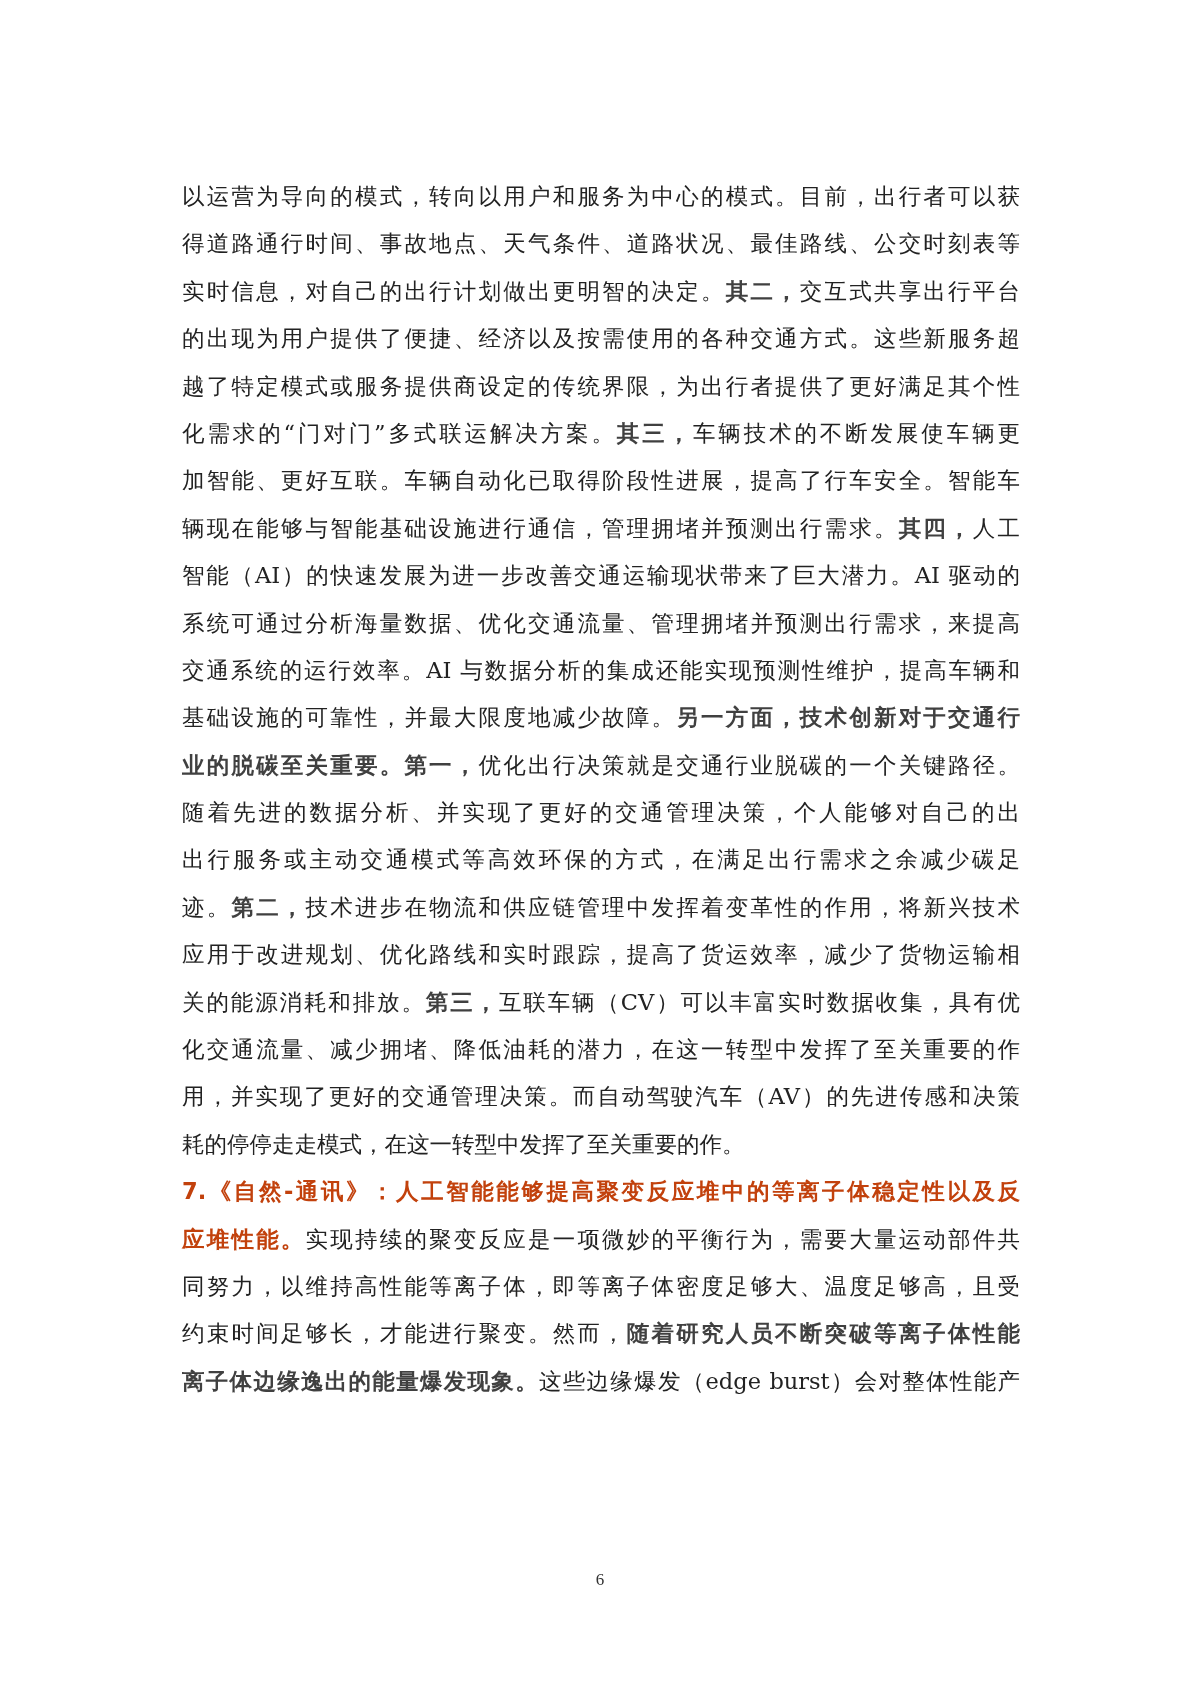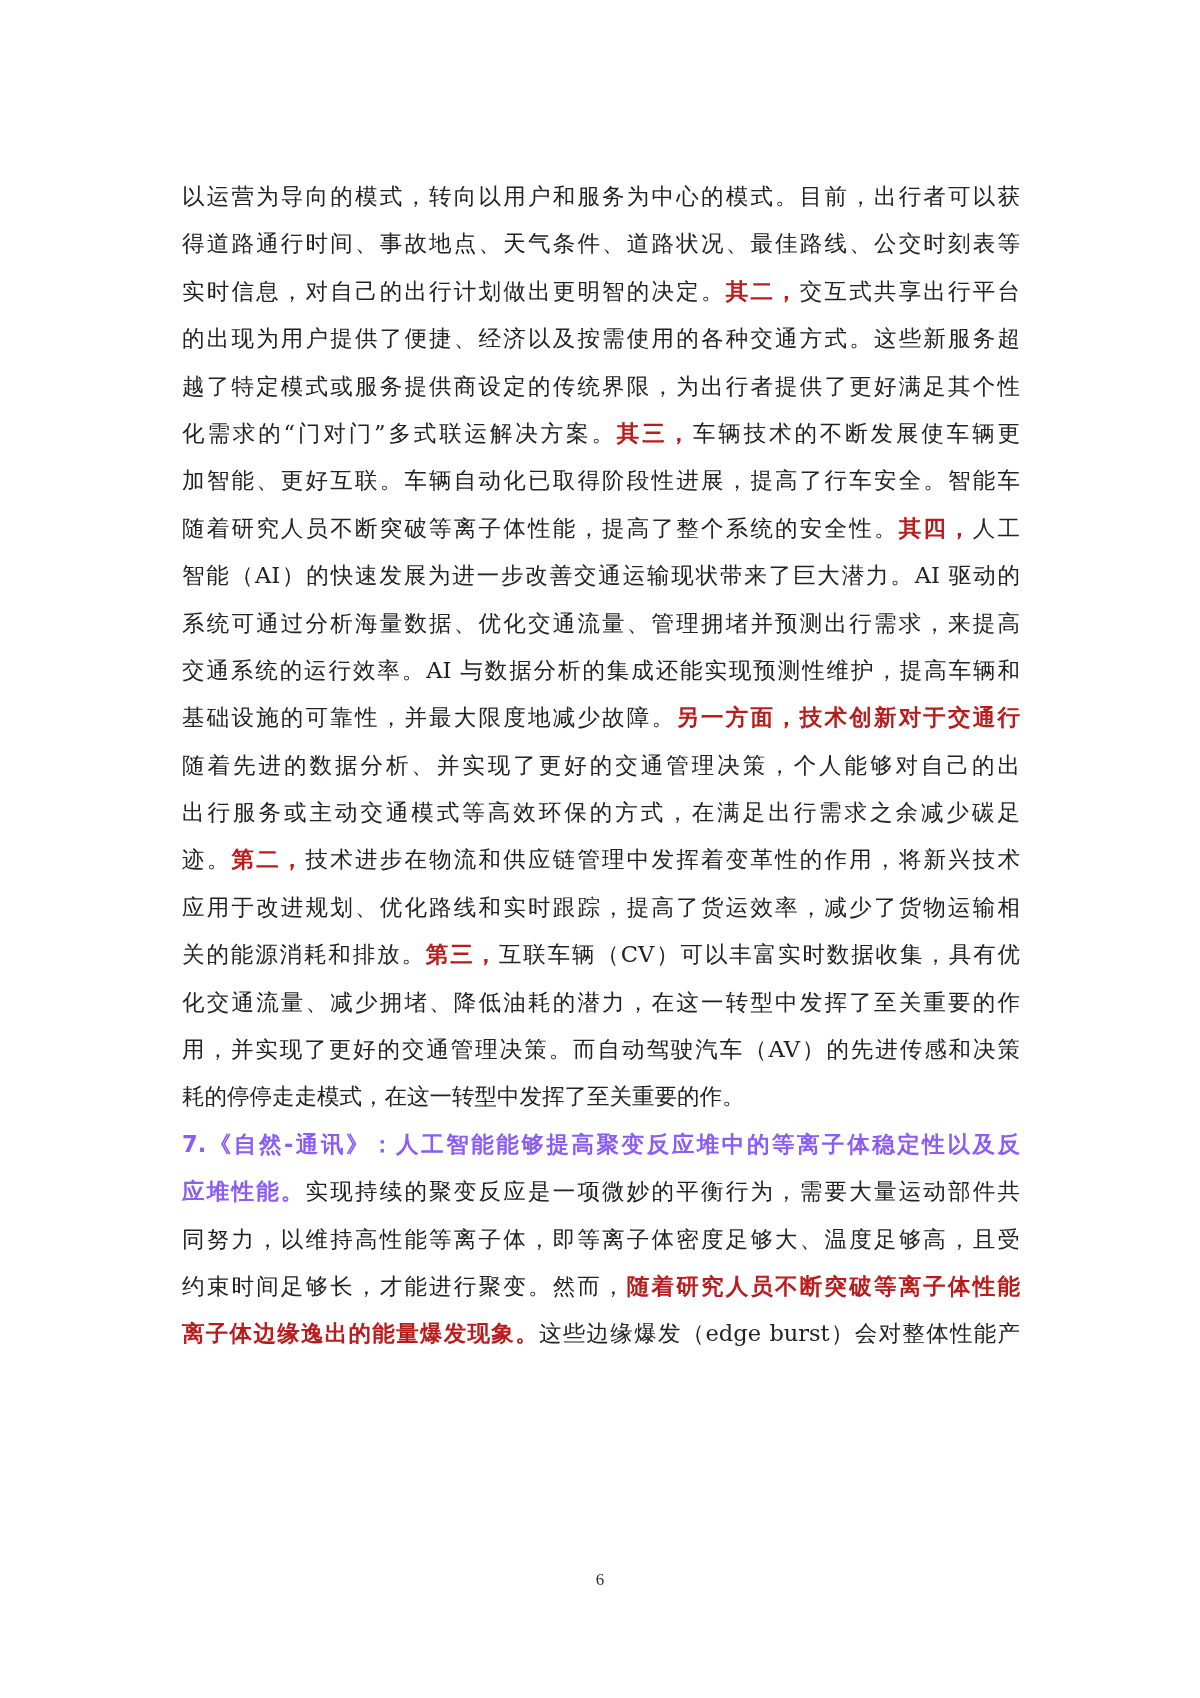--- a/index.html
+++ b/index.html
@@ -10,44 +10,45 @@
     .body-text {
       position: absolute; left: 182px; top: 176px; width: 838px;
       font-family: "DejaVu Serif", "Liberation Serif", serif;
       font-size: 22.5px; color: #222222;
     }
     .line {
       height: 47.4px; line-height: 40px; white-space: nowrap;
       text-align: justify; text-align-last: justify; overflow: visible;
     }
     .line.last { text-align-last: left; }
-    .hl { color: #b91c1c; font-weight: bold; }
-    .hd { color: #8b5cf6; font-weight: bold; font-family: "DejaVu Sans", "Liberation Sans", sans-serif; }
+    .hl { color: #404040; font-weight: bold; }
+    .hd { color: #c2410c; font-weight: bold; font-family: "DejaVu Sans", "Liberation Sans", sans-serif; }
     .page-number {
       position: absolute; top: 1570px; left: 0; width: 1200px; text-align: center;
       font-family: "Liberation Serif", "DejaVu Serif", serif; font-size: 17px; color: #333333;
     }
   </style>
 </head>
 <body>
 
 <div class="page">
   <div class="body-text" id="body-text">
       <div class="line"><span>以运营为导向的模式，转向以用户和服务为中心的模式。目前，出行者可以获</span></div>
       <div class="line"><span>得道路通行时间、事故地点、天气条件、道路状况、最佳路线、公交时刻表等</span></div>
       <div class="line"><span>实时信息，对自己的出行计划做出更明智的决定。</span><span class="hl">其二，</span><span>交互式共享出行平台</span></div>
       <div class="line"><span>的出现为用户提供了便捷、经济以及按需使用的各种交通方式。这些新服务超</span></div>
       <div class="line"><span>越了特定模式或服务提供商设定的传统界限，为出行者提供了更好满足其个性</span></div>
       <div class="line"><span>化需求的“门对门”多式联运解决方案。</span><span class="hl">其三，</span><span>车辆技术的不断发展使车辆更</span></div>
       <div class="line"><span>加智能、更好互联。车辆自动化已取得阶段性进展，提高了行车安全。智能车</span></div>
-      <div class="line"><span>随着研究人员不断突破等离子体性能，提高了整个系统的安全性。</span><span class="hl">其四，</span><span>人工</span></div>
+      <div class="line"><span>辆现在能够与智能基础设施进行通信，管理拥堵并预测出行需求。</span><span class="hl">其四，</span><span>人工</span></div>
       <div class="line"><span>智能（AI）的快速发展为进一步改善交通运输现状带来了巨大潜力。AI 驱动的</span></div>
       <div class="line"><span>系统可通过分析海量数据、优化交通流量、管理拥堵并预测出行需求，来提高</span></div>
       <div class="line"><span>交通系统的运行效率。AI 与数据分析的集成还能实现预测性维护，提高车辆和</span></div>
       <div class="line"><span>基础设施的可靠性，并最大限度地减少故障。</span><span class="hl">另一方面，技术创新对于交通行</span></div>
+      <div class="line"><span class="hl">业的脱碳至关重要。第一，</span><span>优化出行决策就是交通行业脱碳的一个关键路径。</span></div>
       <div class="line"><span>随着先进的数据分析、并实现了更好的交通管理决策，个人能够对自己的出</span></div>
       <div class="line"><span>出行服务或主动交通模式等高效环保的方式，在满足出行需求之余减少碳足</span></div>
       <div class="line"><span>迹。</span><span class="hl">第二，</span><span>技术进步在物流和供应链管理中发挥着变革性的作用，将新兴技术</span></div>
       <div class="line"><span>应用于改进规划、优化路线和实时跟踪，提高了货运效率，减少了货物运输相</span></div>
       <div class="line"><span>关的能源消耗和排放。</span><span class="hl">第三，</span><span>互联车辆（CV）可以丰富实时数据收集，具有优</span></div>
       <div class="line"><span>化交通流量、减少拥堵、降低油耗的潜力，在这一转型中发挥了至关重要的作</span></div>
       <div class="line"><span>用，并实现了更好的交通管理决策。而自动驾驶汽车（AV）的先进传感和决策</span></div>
       <div class="line last"><span>耗的停停走走模式，在这一转型中发挥了至关重要的作。</span></div>
       <div class="line"><span class="hd">7.《自然-通讯》：人工智能能够提高聚变反应堆中的等离子体稳定性以及反</span></div>
       <div class="line"><span class="hd">应堆性能。</span><span>实现持续的聚变反应是一项微妙的平衡行为，需要大量运动部件共</span></div>

